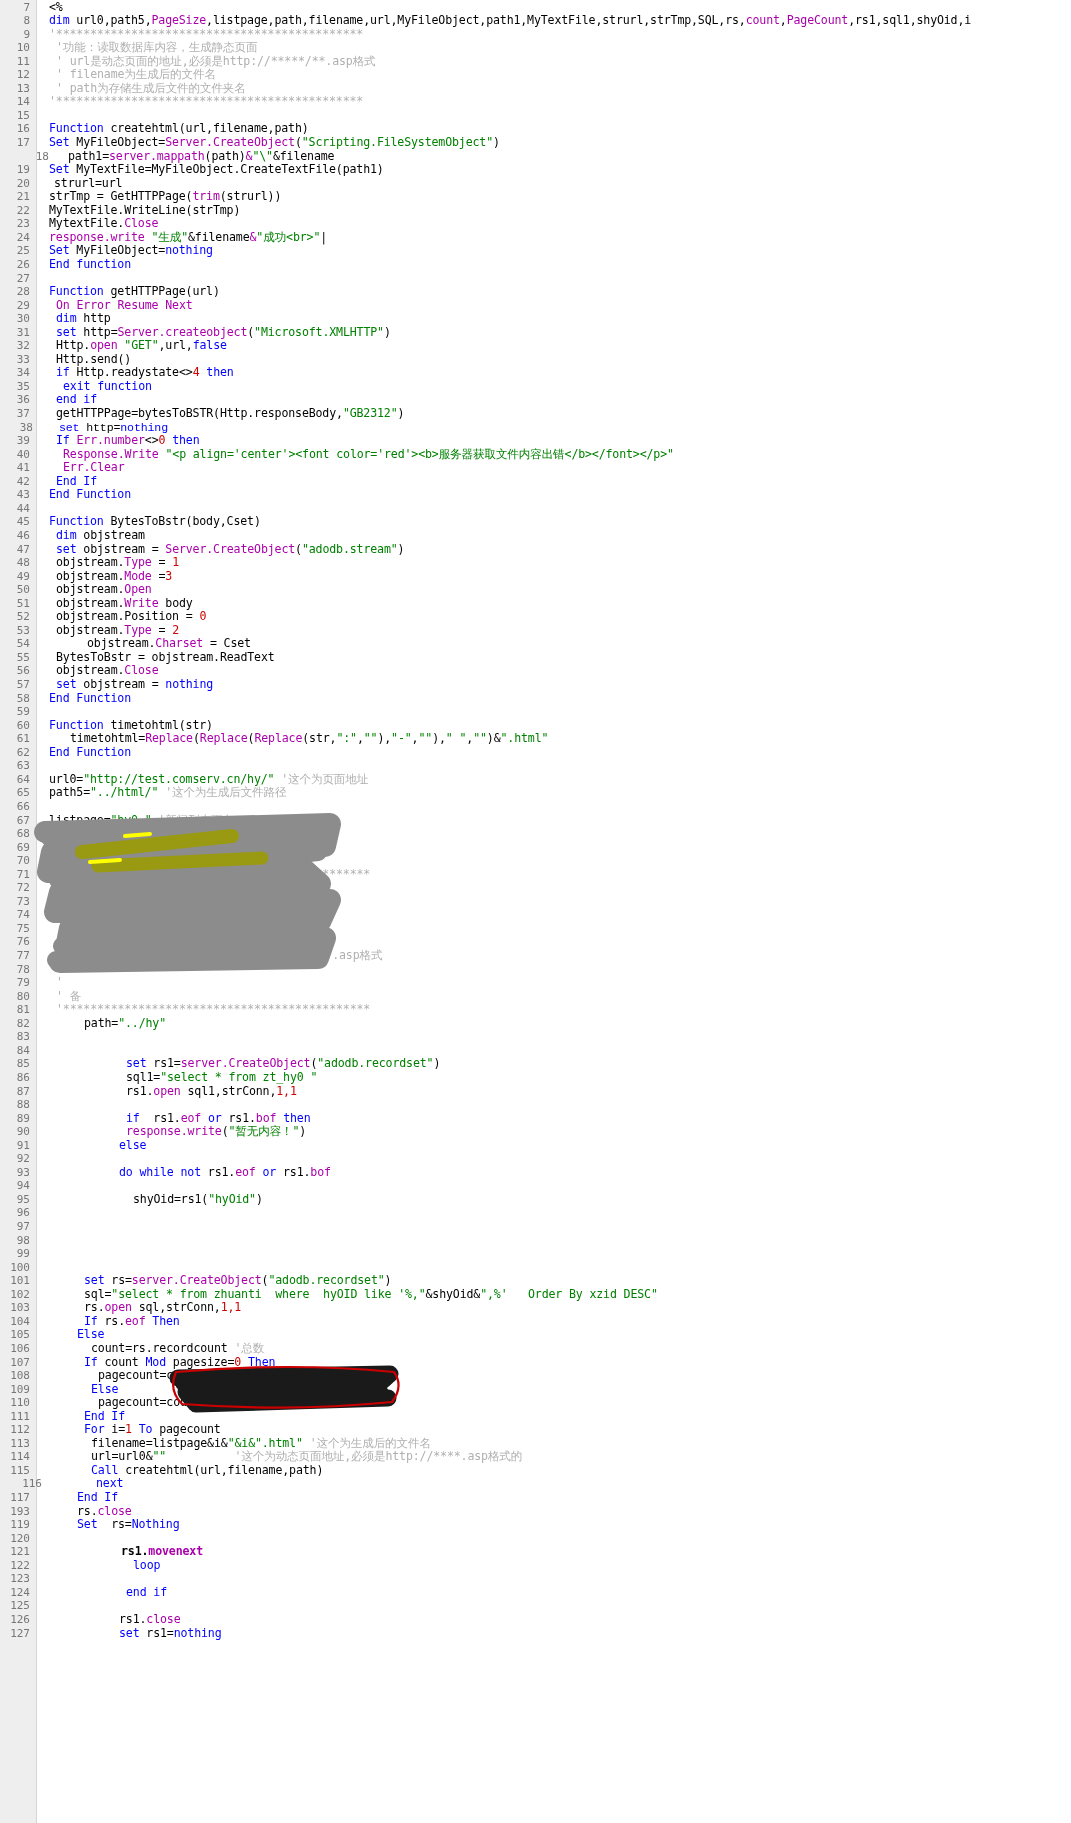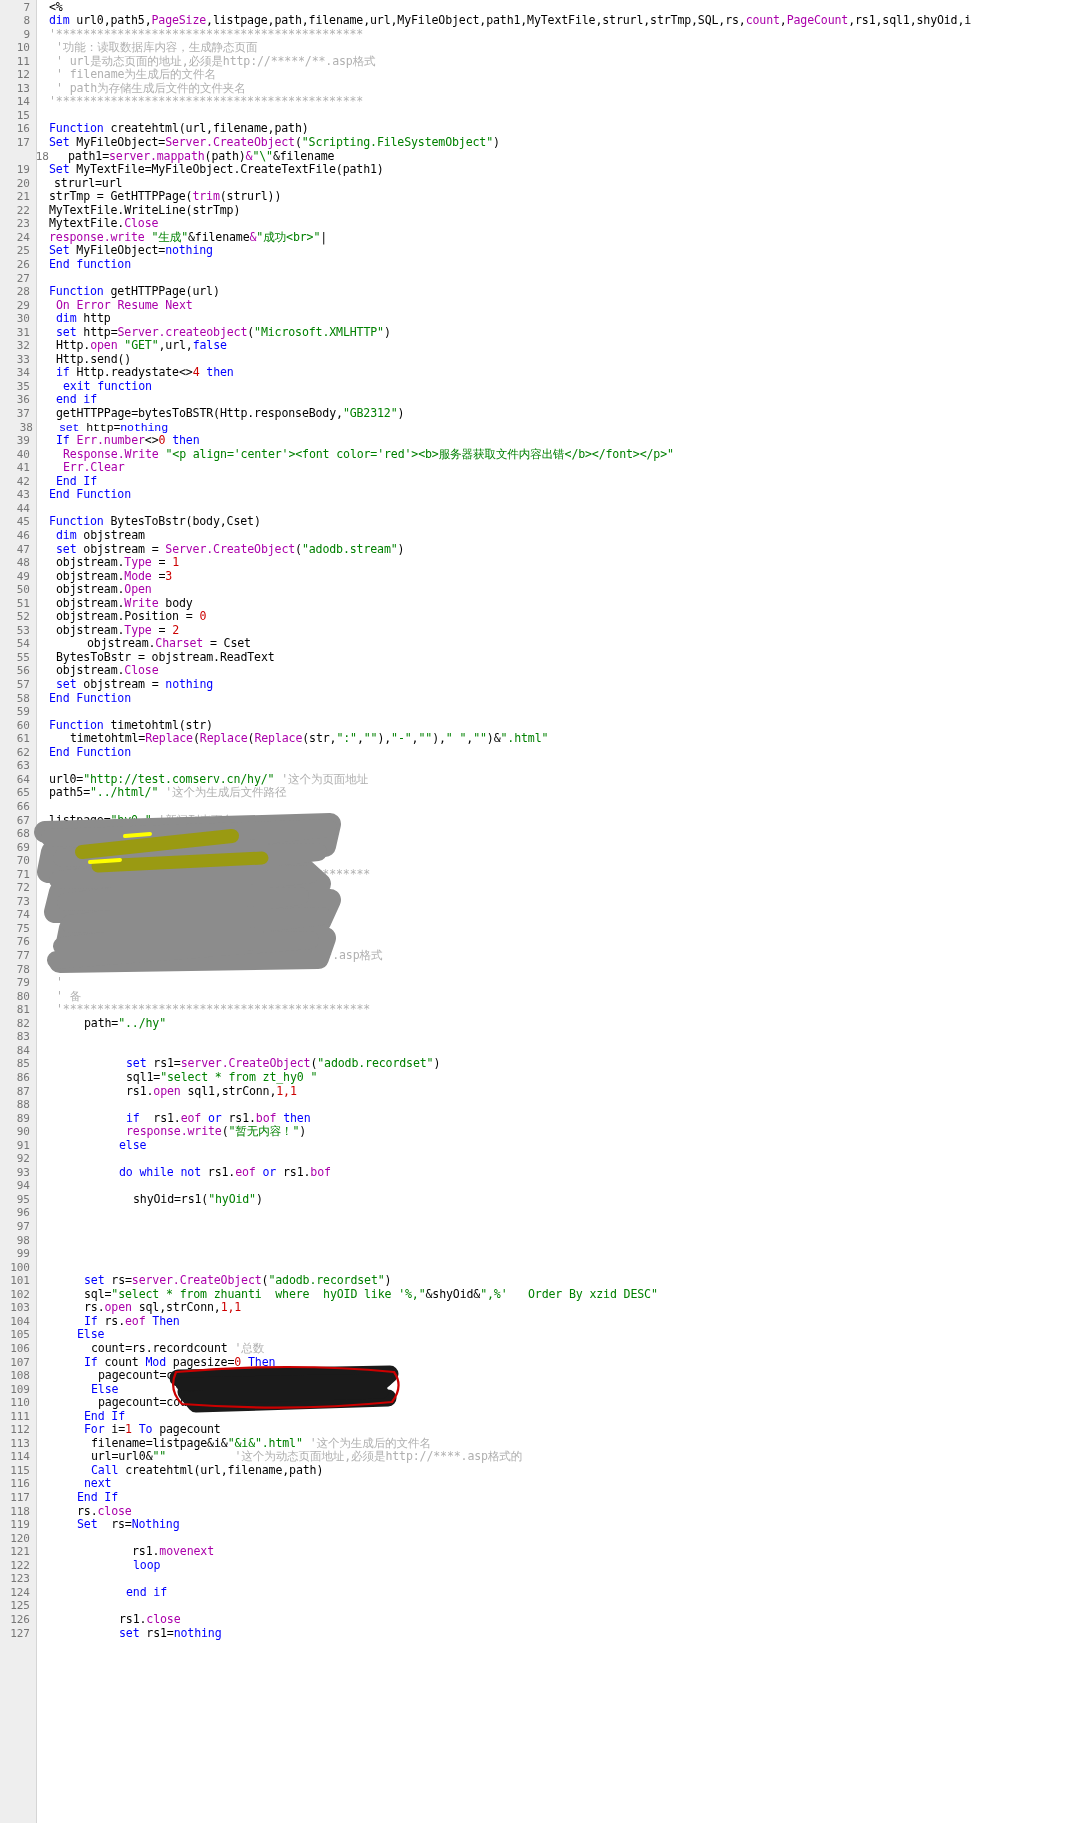--- a/index.html
+++ b/index.html
@@ -146,26 +146,26 @@
       <div class="row" style="position: absolute; left: 0px; top: 1341.95px; width: 1071px;"><span class="ln">106</span><span class="src" style="left: 91px;"><span class="blk">count=rs.recordcount </span><span class="cmt">'总数</span></span></div>
       <div class="row" style="position: absolute; left: 0px; top: 1355.5px; width: 1071px;"><span class="ln">107</span><span class="src" style="left: 84px;"><span class="kw">If</span><span class="blk"> count </span><span class="kw">Mod</span><span class="blk"> pagesize=</span><span class="num">0</span><span class="blk"> </span><span class="kw">Then</span></span></div>
       <div class="row" style="position: absolute; left: 0px; top: 1369.05px; width: 1071px;"><span class="ln">108</span><span class="src" style="left: 98px;"><span class="blk">pagecount=count\pagesize</span></span></div>
       <div class="row" style="position: absolute; left: 0px; top: 1382.6px; width: 1071px;"><span class="ln">109</span><span class="src" style="left: 91px;"><span class="kw">Else</span></span></div>
       <div class="row" style="position: absolute; left: 0px; top: 1396.15px; width: 1071px;"><span class="ln">110</span><span class="src" style="left: 98px;"><span class="blk">pagecount=count\pagesize+</span><span class="num">1</span></span></div>
       <div class="row" style="position: absolute; left: 0px; top: 1409.7px; width: 1071px;"><span class="ln">111</span><span class="src" style="left: 84px;"><span class="kw">End If</span></span></div>
       <div class="row" style="position: absolute; left: 0px; top: 1423.25px; width: 1071px;"><span class="ln">112</span><span class="src" style="left: 84px;"><span class="kw">For</span><span class="blk"> i=</span><span class="num">1</span><span class="blk"> </span><span class="kw">To</span><span class="blk"> pagecount</span></span></div>
       <div class="row" style="position: absolute; left: 0px; top: 1436.8px; width: 1071px;"><span class="ln">113</span><span class="src" style="left: 91px;"><span class="blk">filename=listpage&amp;</span><span class="blk">i</span><span class="blk">&amp;</span><span class="str">"&amp;i&amp;".html"</span><span class="blk"> </span><span class="cmt">'这个为生成后的文件名</span></span></div>
       <div class="row" style="position: absolute; left: 0px; top: 1450.35px; width: 1071px;"><span class="ln">114</span><span class="src" style="left: 91px;"><span class="blk">url=url0&amp;</span><span class="str">""</span><span class="blk">          </span><span class="cmt">'这个为动态页面地址,必须是http://****.asp格式的</span></span></div>
       <div class="row" style="position: absolute; left: 0px; top: 1463.9px; width: 1071px;"><span class="ln">115</span><span class="src" style="left: 91px;"><span class="kw">Call</span><span class="blk"> createhtml(url,filename,path)</span></span></div>
-      <div class="row" style="position: absolute; left: 0px; top: 1477.45px; width: 988px;"><span class="ln">116</span><span class="src" style="left: 84px;"><span class="kw">next</span></span></div>
+      <div class="row" style="position: absolute; left: 12px; top: 1477.45px; width: 988px;"><span class="ln">116</span><span class="src" style="left: 84px;"><span class="kw">next</span></span></div>
       <div class="row" style="position: absolute; left: 0px; top: 1491px; width: 1071px;"><span class="ln">117</span><span class="src" style="left: 77px;"><span class="kw">End If</span></span></div>
-      <div class="row" style="position: absolute; left: 0px; top: 1504.55px; width: 1071px;"><span class="ln">118</span><span class="src" style="left: 77px;"><span class="blk">rs.</span><span class="fn">close</span></span></div>
+      <div class="row" style="position: absolute; left: 0px; top: 1504.55px; width: 1071px;"><span class="ln">193</span><span class="src" style="left: 77px;"><span class="blk">rs.</span><span class="fn">close</span></span></div>
       <div class="row" style="position: absolute; left: 0px; top: 1518.1px; width: 1071px;"><span class="ln">119</span><span class="src" style="left: 77px;"><span class="kw">Set</span><span class="blk">  rs=</span><span class="kw">Nothing</span></span></div>
       <div class="row" style="position: absolute; left: 0px; top: 1531.65px; width: 1071px;"><span class="ln">120</span><span class="src" style="left: 49px;"></span></div>
-      <div class="row" style="position: absolute; left: 0px; top: 1545.2px; width: 1071px;"><span class="ln">121</span><span class="src" style="left: 132px;"><span class="blk">rs1.</span><span class="fn">movenext</span></span></div>
+      <div class="row" style="position: absolute; left: 0px; top: 1545.2px; width: 1071px;"><span class="ln">121</span><span class="src" style="left: 121px; font-weight: bold;"><span class="blk">rs1.</span><span class="fn">movenext</span></span></div>
       <div class="row" style="position: absolute; left: 0px; top: 1558.75px; width: 1071px;"><span class="ln">122</span><span class="src" style="left: 133px;"><span class="kw">loop</span></span></div>
       <div class="row" style="position: absolute; left: 0px; top: 1572.3px; width: 1071px;"><span class="ln">123</span><span class="src" style="left: 49px;"></span></div>
       <div class="row" style="position: absolute; left: 0px; top: 1585.85px; width: 1071px;"><span class="ln">124</span><span class="src" style="left: 126px;"><span class="kw">end if</span></span></div>
       <div class="row" style="position: absolute; left: 0px; top: 1599.4px; width: 1071px; padding-left: 16px;"><span class="ln">125</span><span class="src" style="left: 49px;"></span></div>
       <div class="row" style="position: absolute; left: 0px; top: 1612.95px; width: 1071px;"><span class="ln">126</span><span class="src" style="left: 119px;"><span class="blk">rs1.</span><span class="fn">close</span></span></div>
       <div class="row" style="position: absolute; left: 0px; top: 1626.5px; width: 1071px;"><span class="ln">127</span><span class="src" style="left: 119px;"><span class="kw">set</span><span class="blk"> rs1=</span><span class="kw">nothing</span></span></div>
     </div>
 
   <svg class="scribble-layer" width="1071" height="1823" viewBox="0 0 1071 1823" xmlns="http://www.w3.org/2000/svg">
     <g stroke="#8c8c8c" stroke-linecap="round" stroke-linejoin="round" fill="none">

